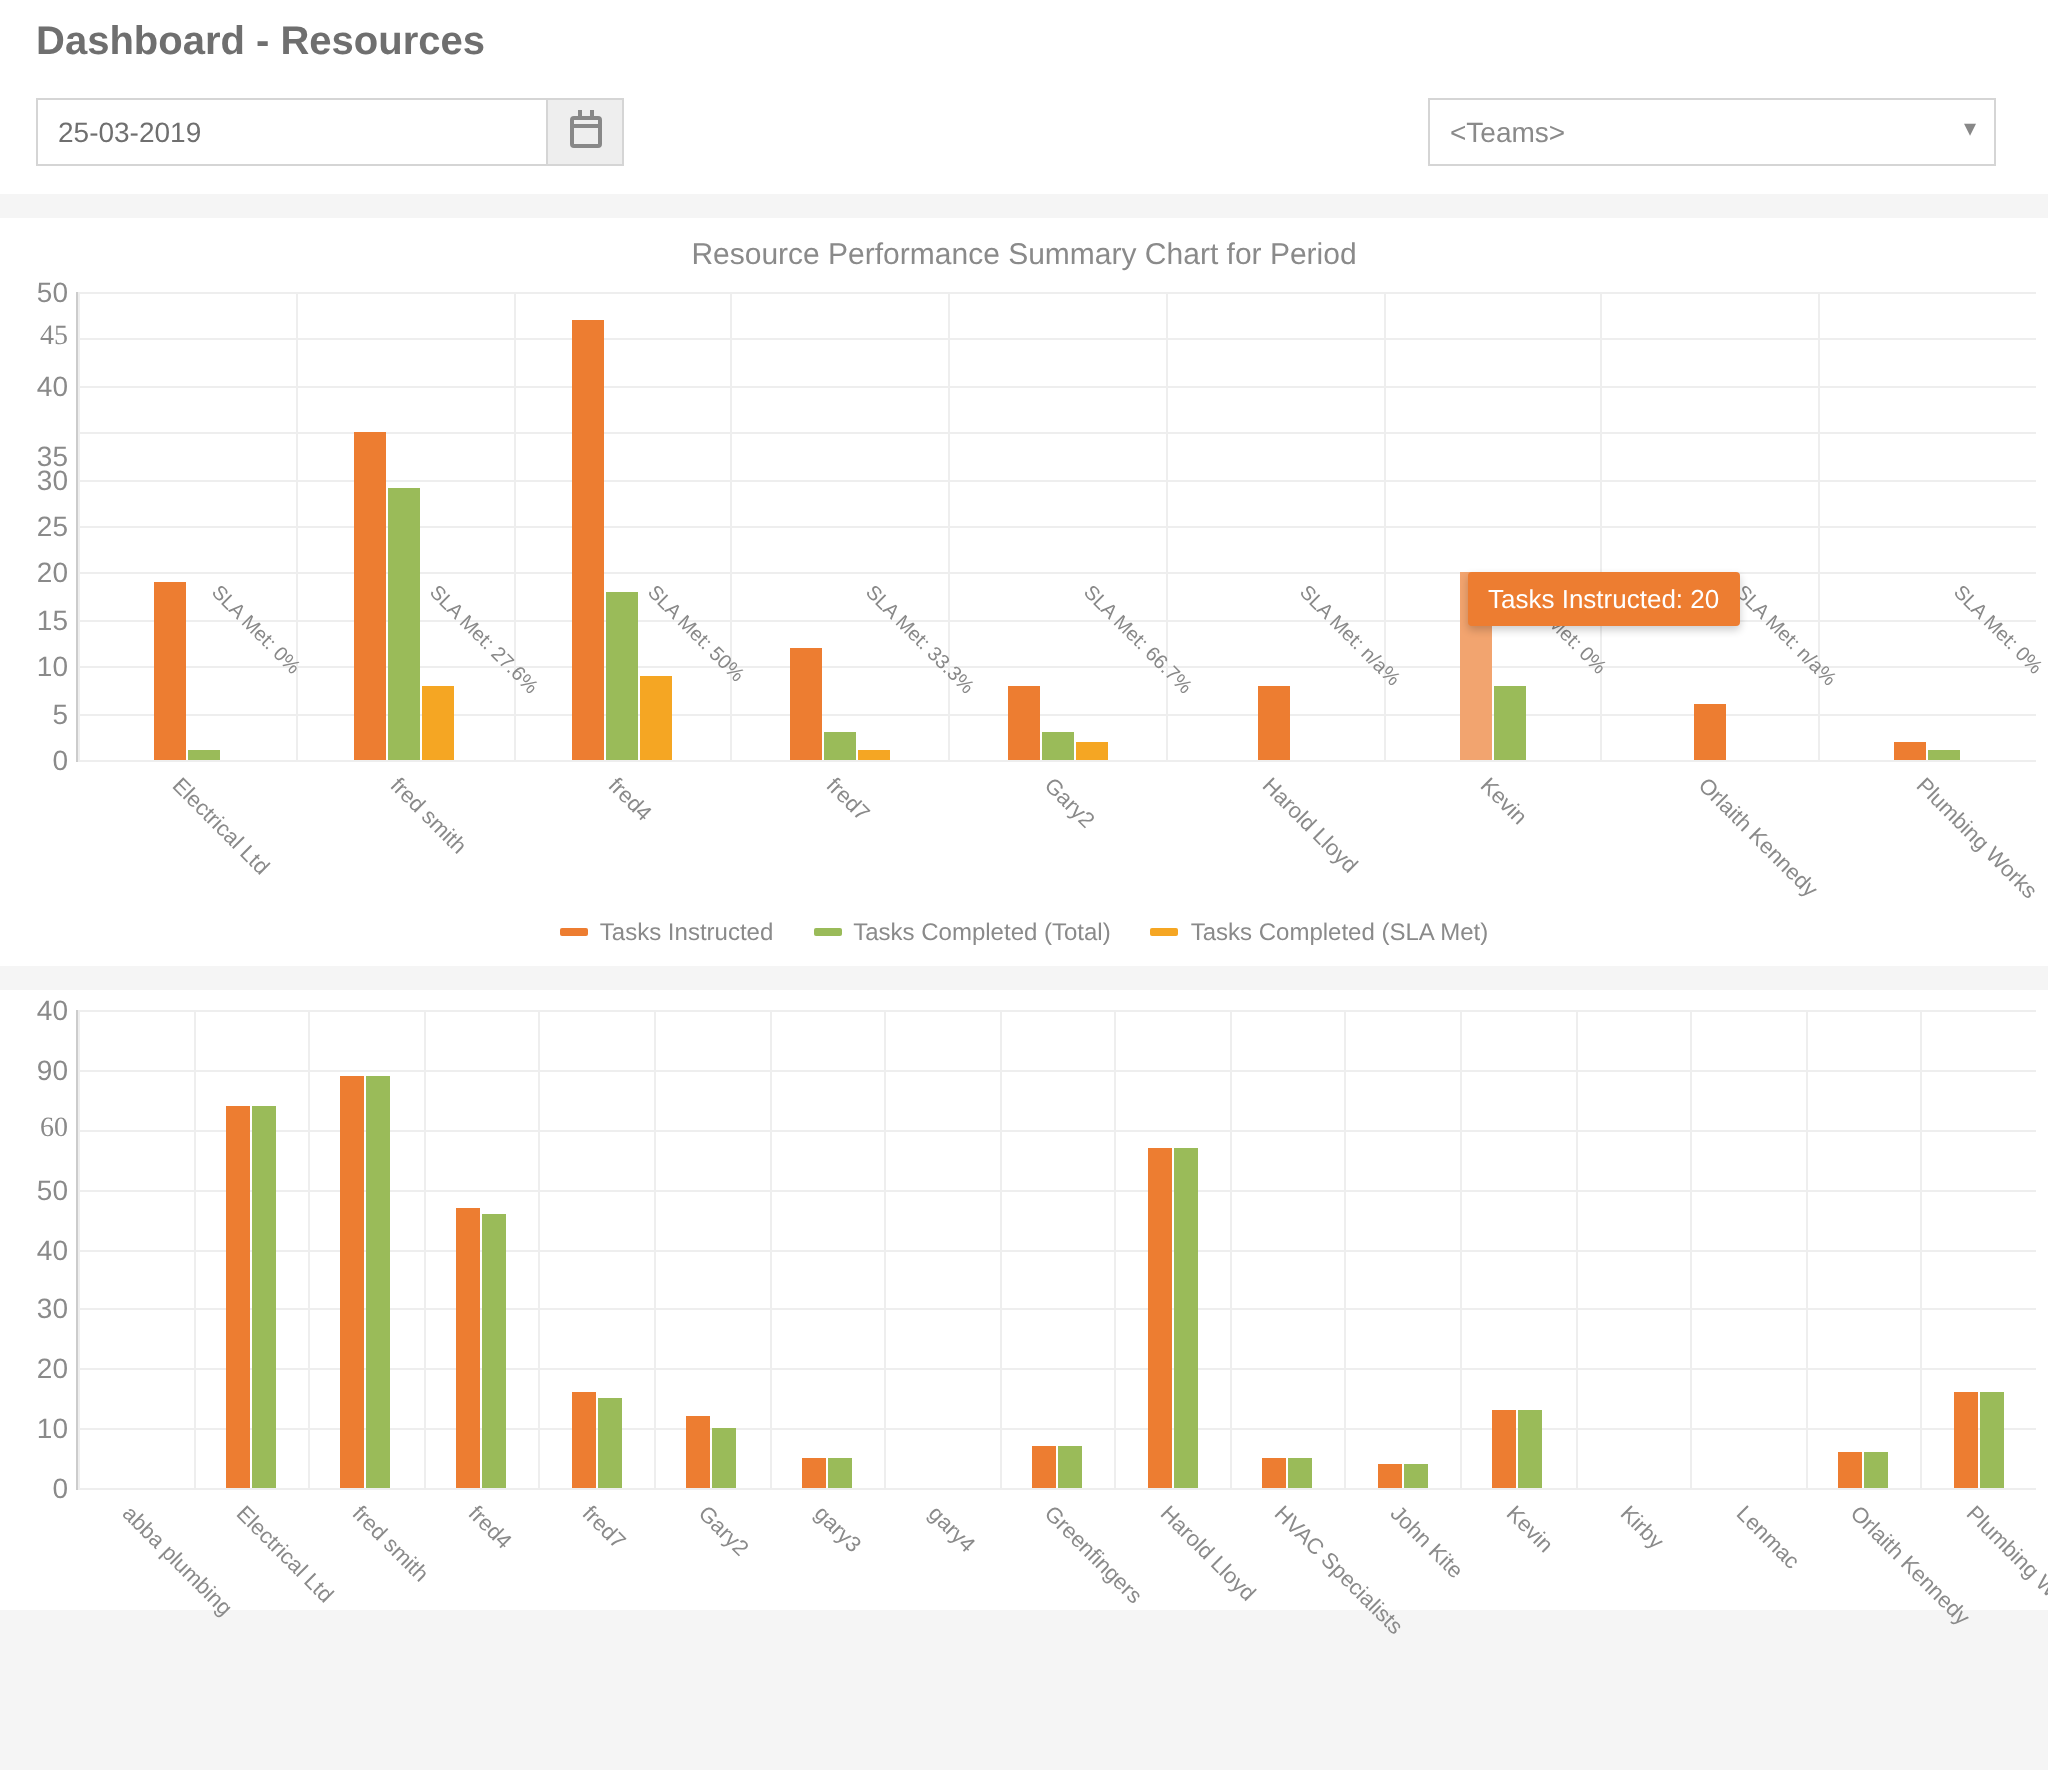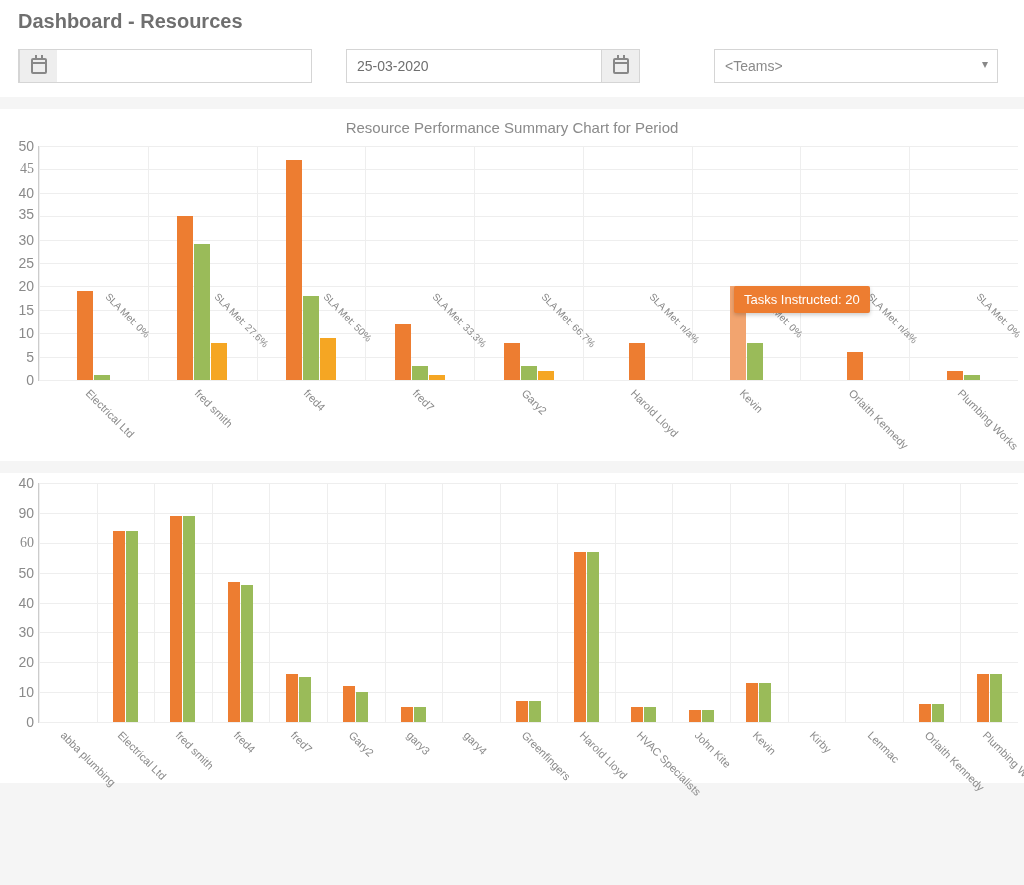--- a/index.html
+++ b/index.html
@@ -220,28 +220,21 @@
   }
   .bar { position: relative; }
 </style>
 </head>
 <body>
 
 <div class="page-title">Dashboard - Resources</div>
 
 <div class="filters-row">
   <div class="date-field">
-    <div class="date-addon">
-      <span class="cal-icon">
-          <span></span>
-        </span>
-    </div>
-  </div>
-  <div class="date-field">
-    <input type="text" value="25-03-2020" style="">
+    <input type="text" value="25-03-2019" style="">
     <div class="date-addon">
       <span class="cal-icon">
           <span></span>
         </span>
     </div>
   </div>
   <div class="select-wrap">
     <select class="teams-select">
       <option>&lt;Teams&gt;</option>
     </select>
@@ -252,21 +245,21 @@
   <div class="chart-title">Resource Performance Summary Chart for Period</div>
   <div class="chart-area">
     <div class="y-axis" id="y1">
         <div class="y-tick" style="top: 234px;">0</div>
         <div class="y-tick" style="top: 210.6px;">5</div>
         <div class="y-tick" style="top: 187.2px;">10</div>
         <div class="y-tick" style="top: 163.8px;">15</div>
         <div class="y-tick" style="top: 140.4px;">20</div>
         <div class="y-tick" style="top: 117px;">25</div>
         <div class="y-tick" style="top: 93.6px;">30</div>
-        <div class="y-tick" style="top: 68px; margin-left: 12px;">35</div>
+        <div class="y-tick" style="top: 82px; margin-left: 12px;">35</div>
         <div class="y-tick" style="top: 46.8px;">40</div>
         <div class="y-tick" style="top: 23.4px; font-family: Liberation Serif, serif;">45</div>
         <div class="y-tick" style="top: 0px;">50</div>
       </div>
     <div class="plot" id="plot1" style="height:235px">
       <div class="tooltip" id="tooltip1" style="top:140px; left:695px;">Tasks Instructed: 20</div>
     <div class="grid-h" style="top: 234px;"></div>
         <div class="grid-h" style="top: 210.6px;"></div>
         <div class="grid-h" style="top: 187.2px;"></div>
         <div class="grid-h" style="top: 163.8px;"></div>
@@ -359,20 +352,30 @@
           <span>Kevin</span>
         </div>
         <div class="x-lbl">
           <span>Orlaith Kennedy</span>
         </div>
         <div class="x-lbl">
           <span>Plumbing Works</span>
         </div>
       </div>
   </div>
+  <div class="legend" id="legend1"><span class="legend-item">
+        <span class="legend-swatch"></span>
+        <span>Tasks Instructed</span>
+      </span><span class="legend-item">
+        <span class="legend-swatch b"></span>
+        <span>Tasks Completed (Total)</span>
+      </span><span class="legend-item">
+        <span class="legend-swatch c"></span>
+        <span>Tasks Completed (SLA Met)</span>
+      </span></div>
 </div>
 
 <div class="chart-panel">
   <div class="chart-area">
     <div class="y-axis" id="y2">
         <div class="y-tick" style="top: 239px;">0</div>
         <div class="y-tick" style="top: 209.125px;">10</div>
         <div class="y-tick" style="top: 179.25px;">20</div>
         <div class="y-tick" style="top: 149.375px;">30</div>
         <div class="y-tick" style="top: 119.5px;">40</div>

